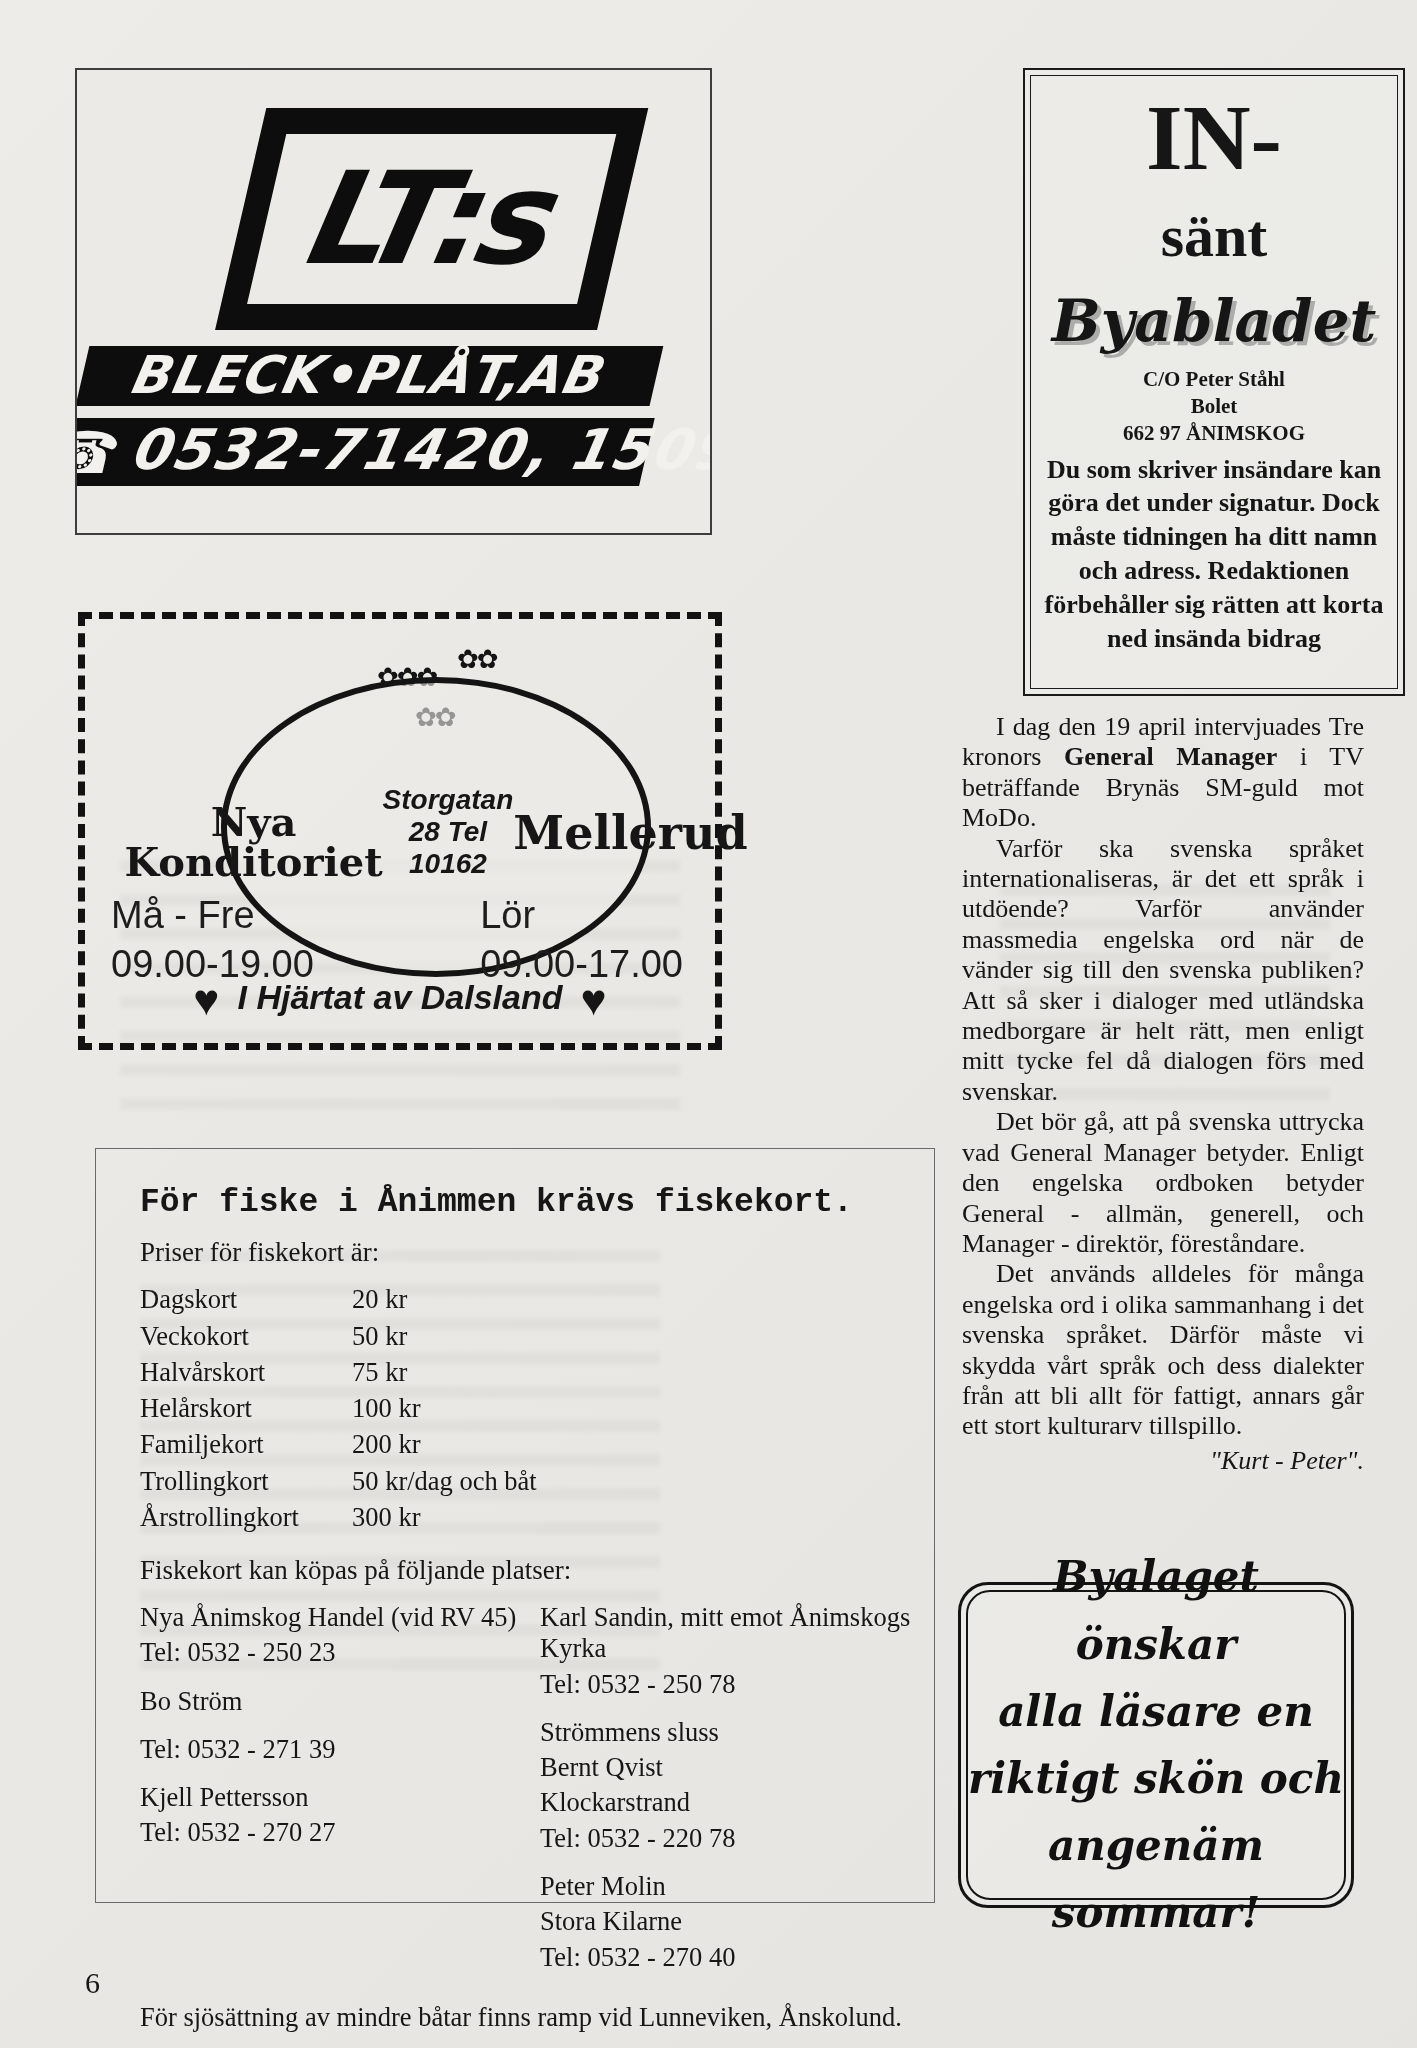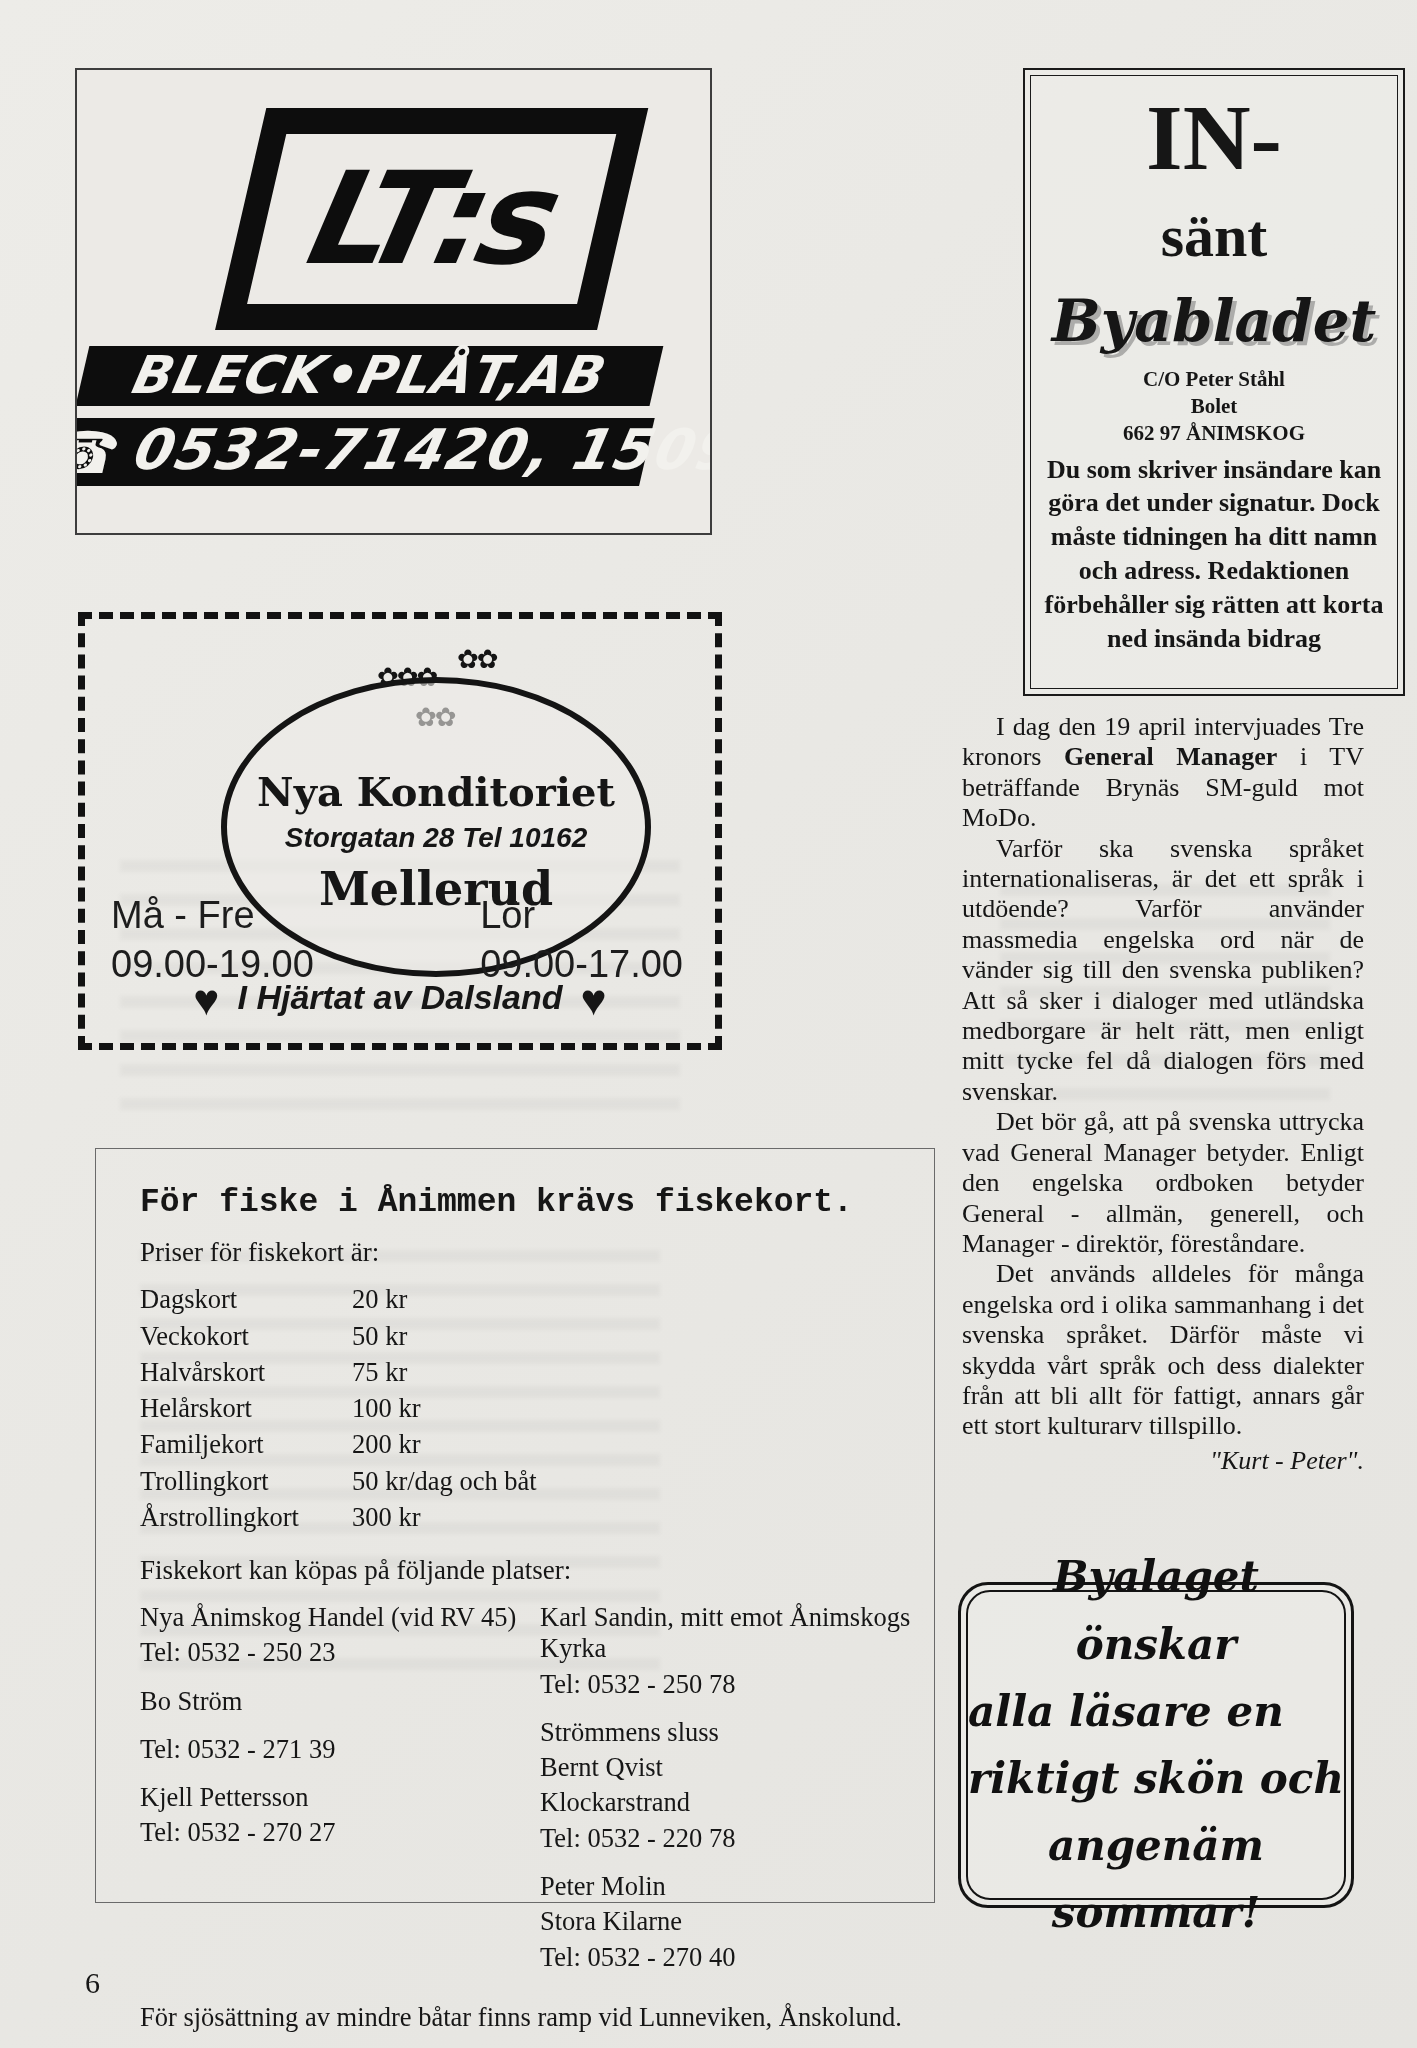--- a/index.html
+++ b/index.html
@@ -29,21 +29,21 @@
     font-family:"DejaVu Sans",sans-serif;font-weight:bold;font-style:italic;white-space:nowrap;}
   .lts-band1{margin:16px 0 0 28px;width:574px;font-size:52px;line-height:1.15;letter-spacing:1px;}
   .lts-band2{margin:12px 0 0 10px;width:600px;font-size:56px;line-height:1.15;letter-spacing:2px;}
   .phone-glyph{font-style:normal;font-size:58px;vertical-align:-4px;margin-right:14px;}
 
   
   .kond-ad{position:absolute;left:78px;top:612px;width:630px;height:424px;border:7px dashed #121212;background:transparent;}
   .kond-ellipse{
     position:absolute;left:136px;top:58px;width:418px;height:288px;
     border:6px solid #141414;border-radius:50%;
-    display:flex;flex-direction:column;align-items:center;justify-content:center;
+    display:flex;flex-direction:row;align-items:center;justify-content:center;
     text-align:center;background:rgba(236,235,231,.6);
   }
   .kond-name{font-family:"DejaVu Serif",serif;font-weight:bold;font-size:40px;line-height:1;margin-top:30px;}
   .kond-addr{font-family:"Liberation Sans",sans-serif;font-weight:bold;font-style:italic;font-size:28px;margin-top:10px;}
   .kond-city{font-family:"DejaVu Serif",serif;font-weight:bold;font-size:46px;line-height:1;margin-top:12px;}
   .kond-flower{position:absolute;font-size:26px;color:#141414;letter-spacing:-2px;line-height:1;}
   .kf1{left:292px;top:46px;}
   .kf2{left:372px;top:28px;}
   .kf3{left:330px;top:86px;}
   .kond-hours{position:absolute;top:272px;font-family:"Liberation Sans",sans-serif;font-size:38px;line-height:1.28;color:#1d1d1d;}
@@ -84,21 +84,21 @@
   .sellers-col-left{width:400px;}
   .sellers-col-right{width:390px;}
   .seller-block{margin-bottom:17px;}
   .seller-block span{display:block;margin-bottom:4px;}
   .fiske-footer{font-size:26.5px;margin-top:12px;}
 
   
   .byalaget{position:absolute;left:958px;top:1582px;width:390px;height:320px;border:3px solid #141414;border-radius:30px;background:rgba(238,237,233,.5);}
   .byalaget-inner{
     position:absolute;inset:5px;border:2px solid #141414;border-radius:24px;
-    display:flex;flex-direction:column;align-items:flex-start;justify-content:center;
+    display:flex;flex-direction:column;align-items:center;justify-content:center;
     font-family:"DejaVu Serif",serif;font-weight:bold;font-style:italic;font-size:42px;line-height:1.6;
     text-align:center;color:#111;
   }
 
   .page-number{position:absolute;left:85px;top:1966px;font-size:30px;}
 </style>
 </head>
 <body>
 
 <div class="page">

